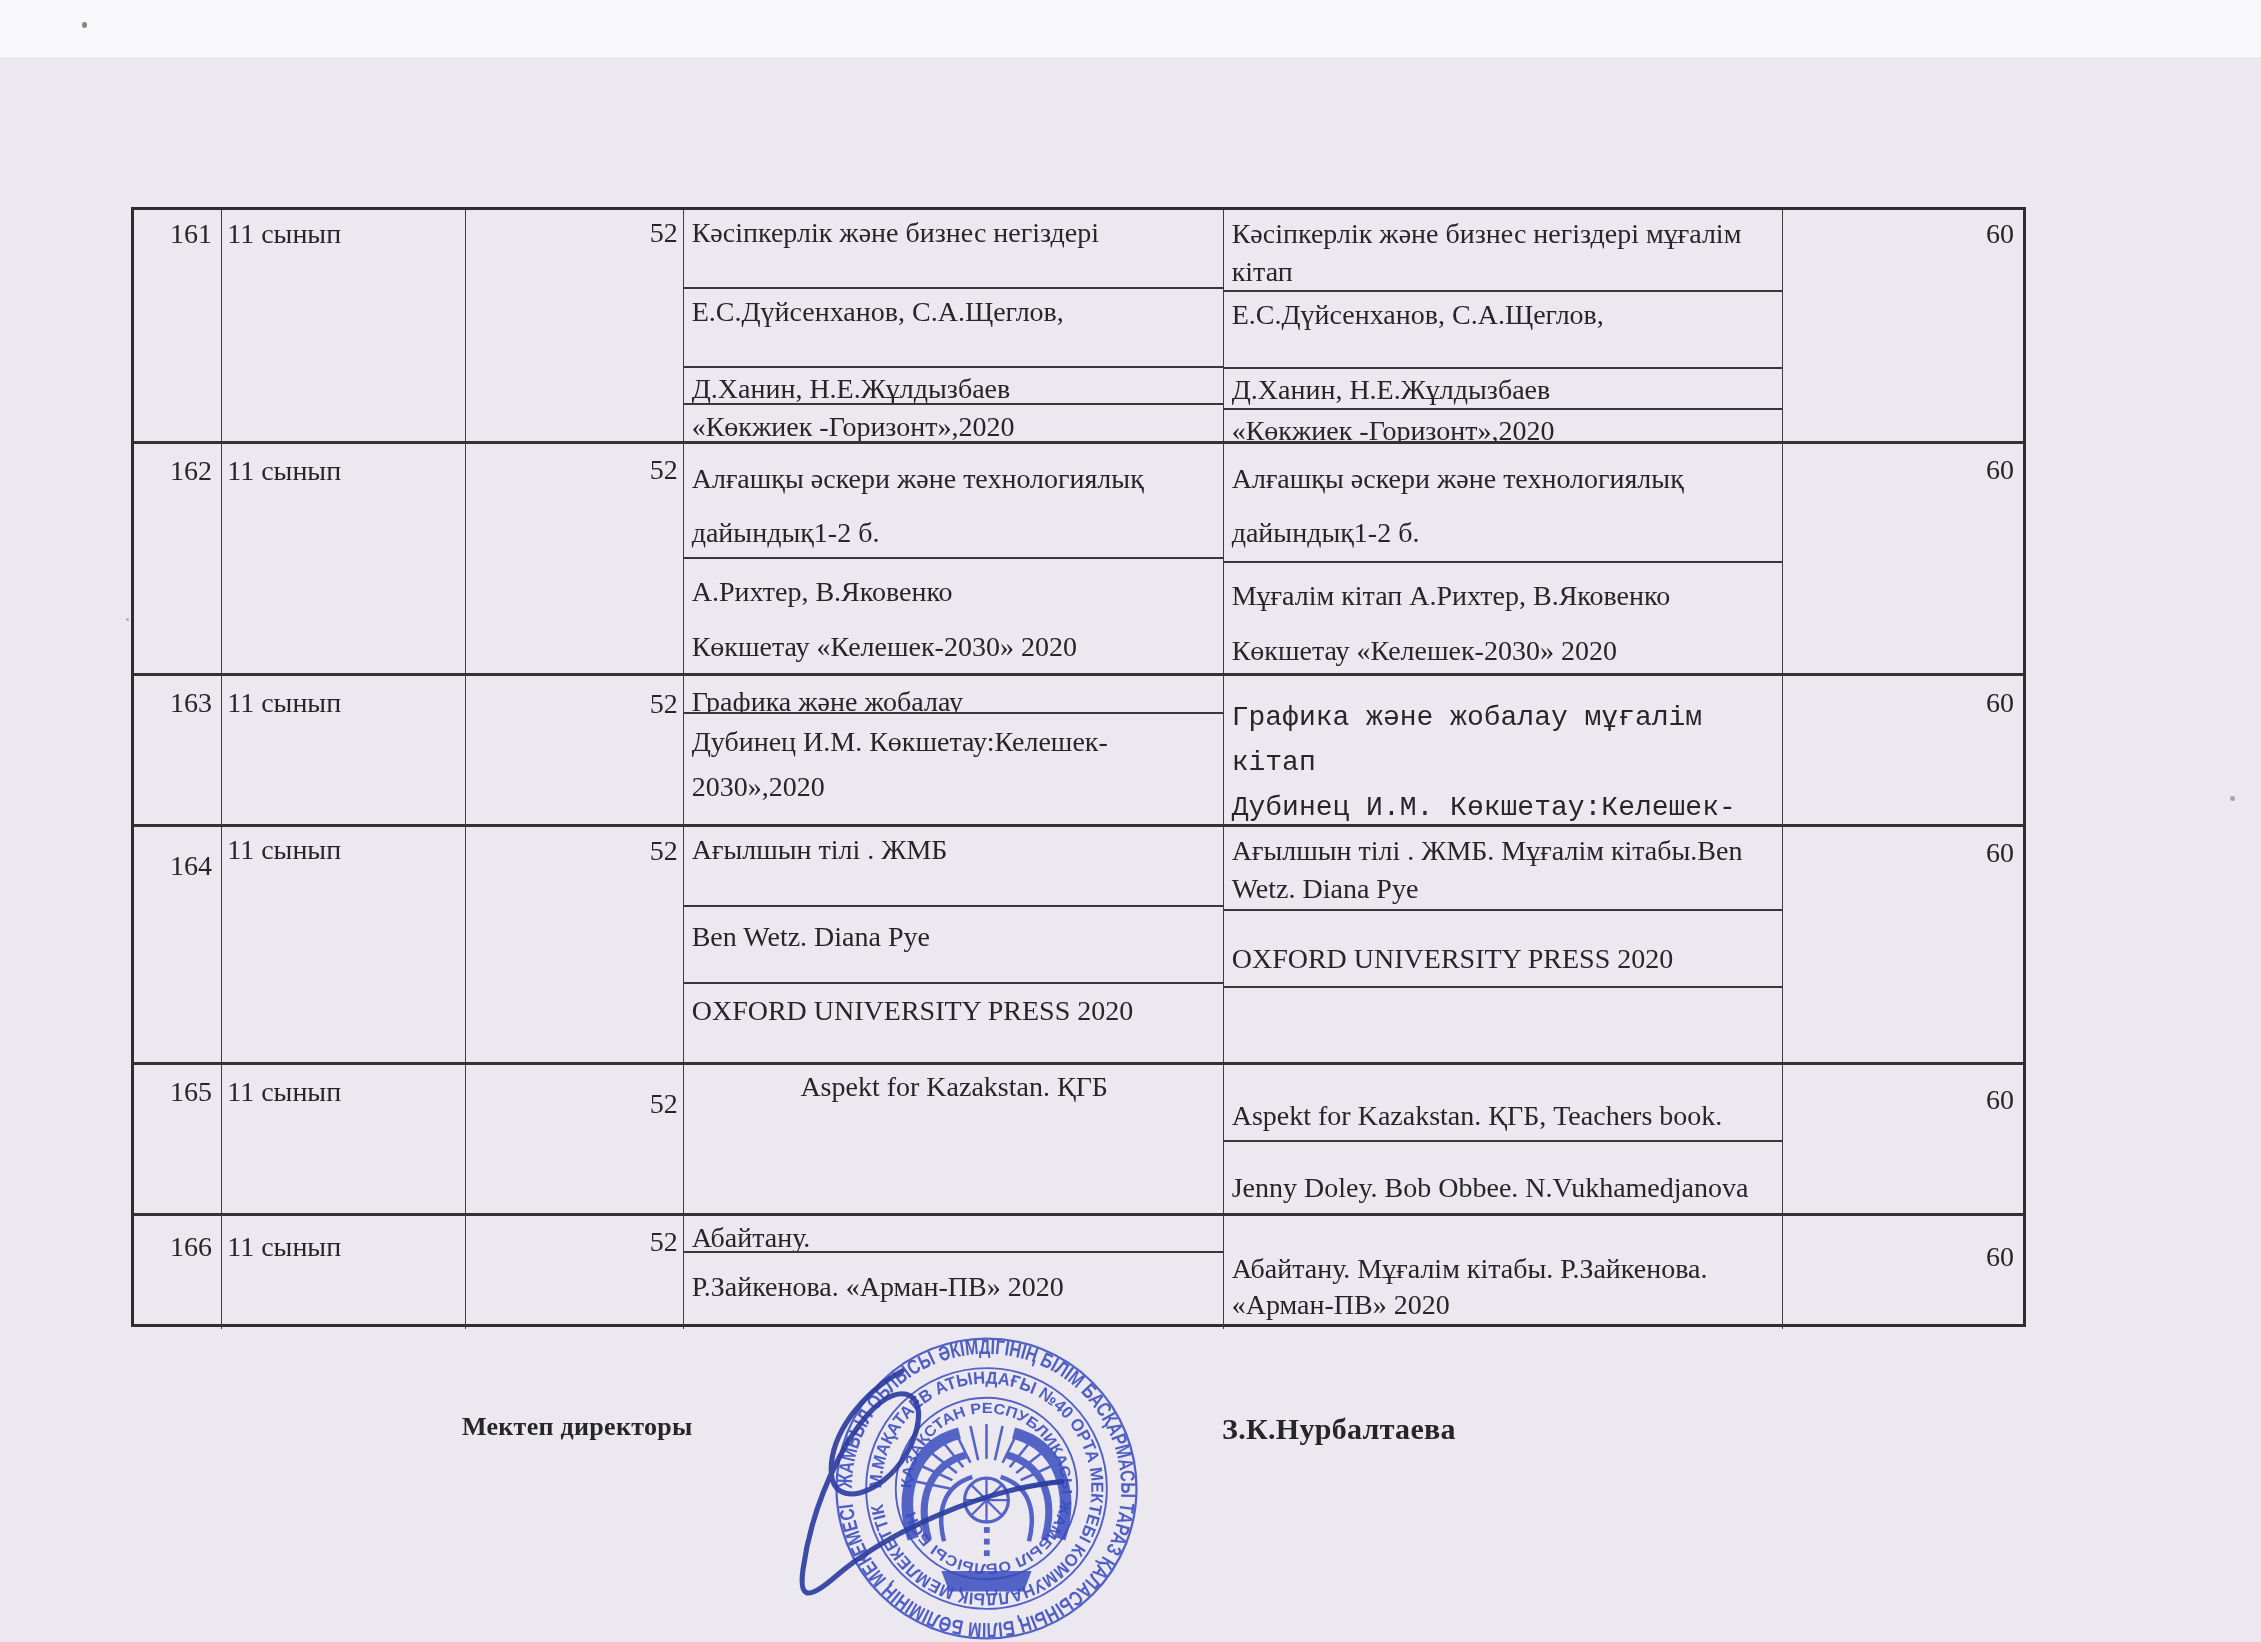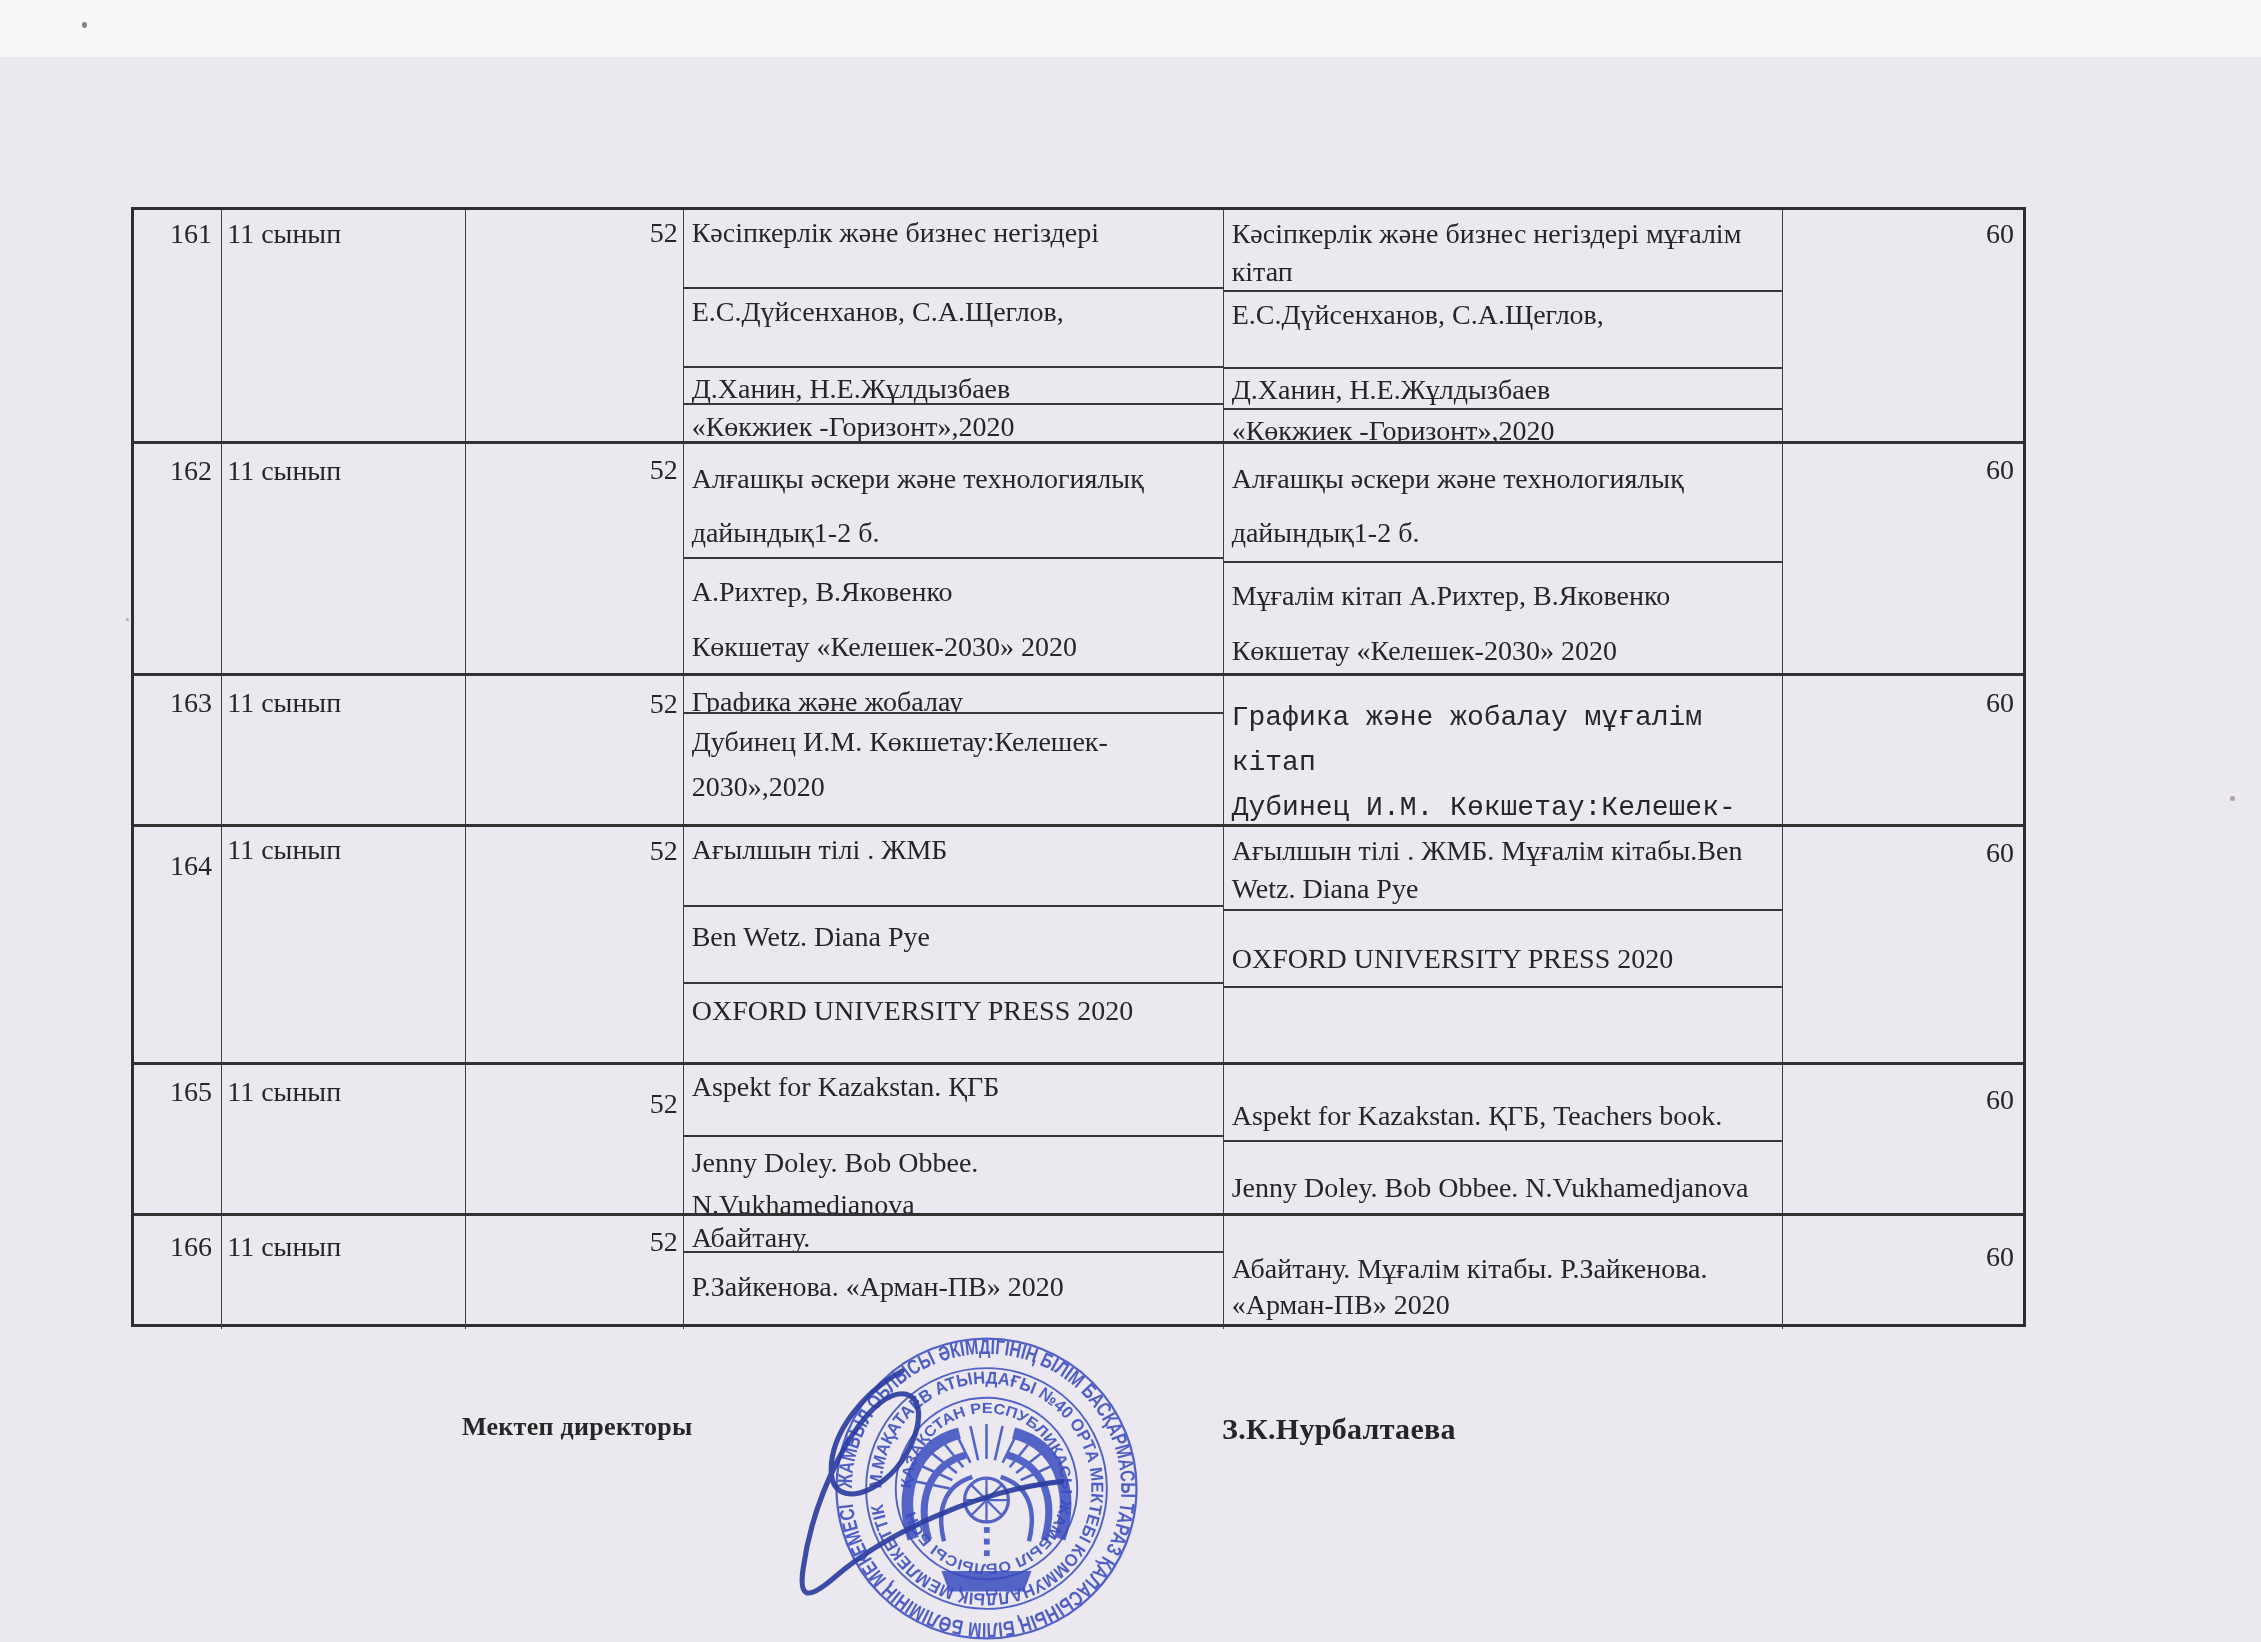--- a/index.html
+++ b/index.html
@@ -109,22 +109,21 @@
       <div class="cell c-count" style="padding-top: 6.4px;">52</div>
       <div class="cell c-tb"><div class="subcell" style="height: 80px; flex: 0 0 80px; padding-top: 5.2px;">Ағылшын тілі . ЖМБ</div><div class="subcell" style="height: 77px; flex: 0 0 77px; padding-top: 11.6px;">Ben Wetz. Diana Pye</div><div class="subcell" style="flex: 1 1 auto; padding-top: 9px;">OXFORD UNIVERSITY PRESS 2020</div></div>
       <div class="cell c-tc"><div class="subcell" style="height: 84px; flex: 0 0 84px; line-height: 1.35; padding-top: 5.2px;">Ағылшын тілі . ЖМБ. Мұғалім кітабы.Ben
 Wetz. Diana Pye</div><div class="subcell va-bottom" style="height: 77px; flex: 0 0 77px; padding-bottom: 9px;">OXFORD UNIVERSITY PRESS 2020</div><div class="subcell" style="flex: 1 1 auto;"></div></div>
       <div class="cell c-total" style="padding-top: 7.7px;">60</div>
     </div>
     <div class="t-row" style="height: 151px; flex: 0 0 151px;">
       <div class="cell c-no" style="padding-top: 9px;">165</div>
       <div class="cell c-grade" style="padding-top: 9px;">11 сынып</div>
       <div class="cell c-count" style="padding-top: 20.6px;">52</div>
-      <div class="cell c-tb"><div class="subcell" style="height: 72px; flex: 0 0 72px; ">Aspekt for Kazakstan. ҚГБ</div><div class="subcell" style="flex: 1 1 auto; line-height: 1.5; padding-top: 5.2px;">Jenny Doley. Bob Obbee.
-N.Vukhamedjanova</div></div>
+      <div class="cell c-tb"><div class="subcell" style="height: 72px; flex: 0 0 72px;  text-align: center;">Aspekt for Kazakstan. ҚГБ</div></div>
       <div class="cell c-tc"><div class="subcell va-bottom" style="height: 77px; flex: 0 0 77px; padding-bottom: 5.2px;">Aspekt for Kazakstan. ҚГБ, Teachers book.</div><div class="subcell va-bottom" style="flex: 1 1 auto; padding-bottom: 6.4px;">Jenny Doley. Bob Obbee. N.Vukhamedjanova</div></div>
       <div class="cell c-total" style="padding-top: 17px;">60</div>
     </div>
     <div class="t-row" style="height: 113px; flex: 0 0 113px;">
       <div class="cell c-no" style="padding-top: 13px;">166</div>
       <div class="cell c-grade" style="padding-top: 13px;">11 сынып</div>
       <div class="cell c-count" style="padding-top: 7.7px;">52</div>
       <div class="cell c-tb"><div class="subcell" style="height: 37px; flex: 0 0 37px; padding-top: 3.9px;">Абайтану.</div><div class="subcell" style="flex: 1 1 auto; padding-top: 15.5px;">Р.Зайкенова. «Арман-ПВ» 2020</div></div>
       <div class="cell c-tc"><div class="subcell va-bottom" style="flex: 1 1 auto; line-height: 1.3; padding-bottom: 5.2px;">Абайтану. Мұғалім кітабы. Р.Зайкенова.
 «Арман-ПВ» 2020</div></div>

